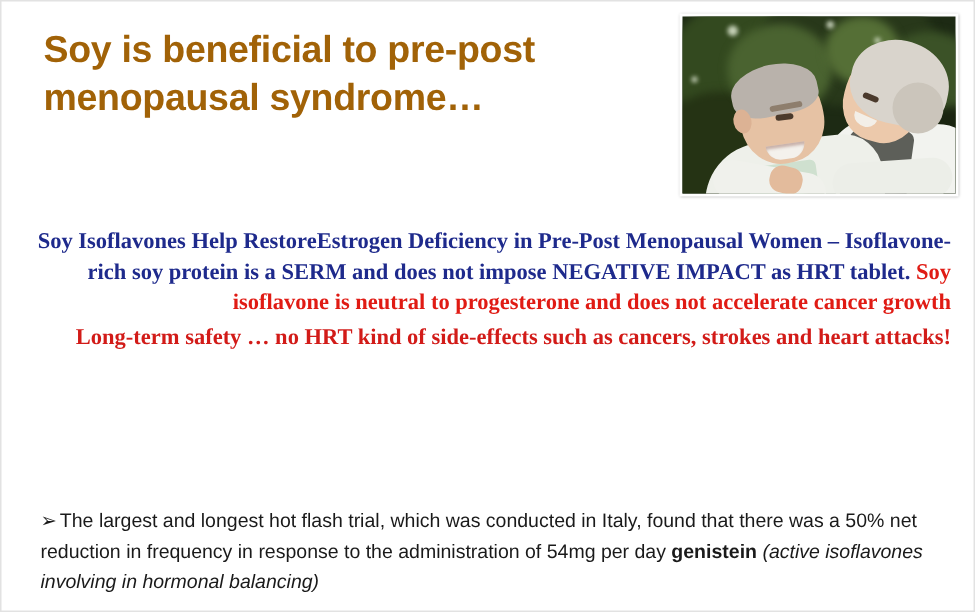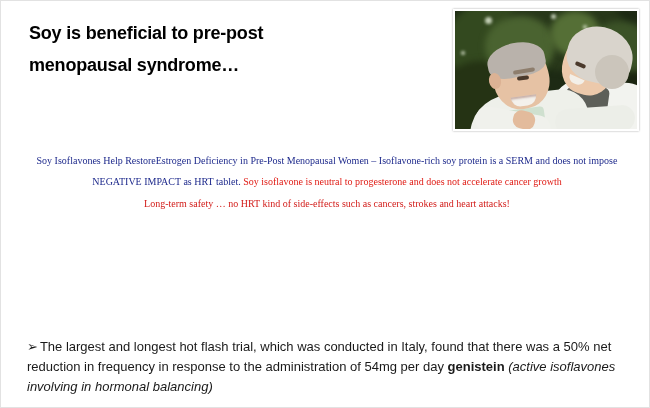--- a/index.html
+++ b/index.html
@@ -23,23 +23,23 @@
   
   .title-block {
     position: absolute;
     left: 28px;
     top: 16px;
     width: 410px;
   }
   .title-line {
     font-family: "Liberation Sans", sans-serif;
     font-weight: bold;
-    font-size: 18px;
+    font-size: 25px;
     line-height: 32px;
-    color: #000000;
+    color: #a16207;
     letter-spacing: -0.2px;
     white-space: nowrap;
   }
 
   
   .photo-frame {
     position: absolute;
     left: 452px;
     top: 8px;
     width: 186px;
@@ -231,26 +231,26 @@
 
   
   .para-block {
     position: absolute;
     left: 19px;
     top: 150px;
     width: 614px;
   }
   .para {
     font-family: "Liberation Serif", serif;
-    font-weight: normal;
-    font-size: 10px;
+    font-weight: bold;
+    font-size: 15px;
     line-height: 20.5px;
     color: #1e2a8c;
     margin: 0;
-    text-align: center;
+    text-align: right;
   }
   .para .red { color: #e01b14; }
   .para-2 {
     margin-top: 2px;
     color: #d21b18;
   }
 
   
   .bullet-block {
     position: absolute;

